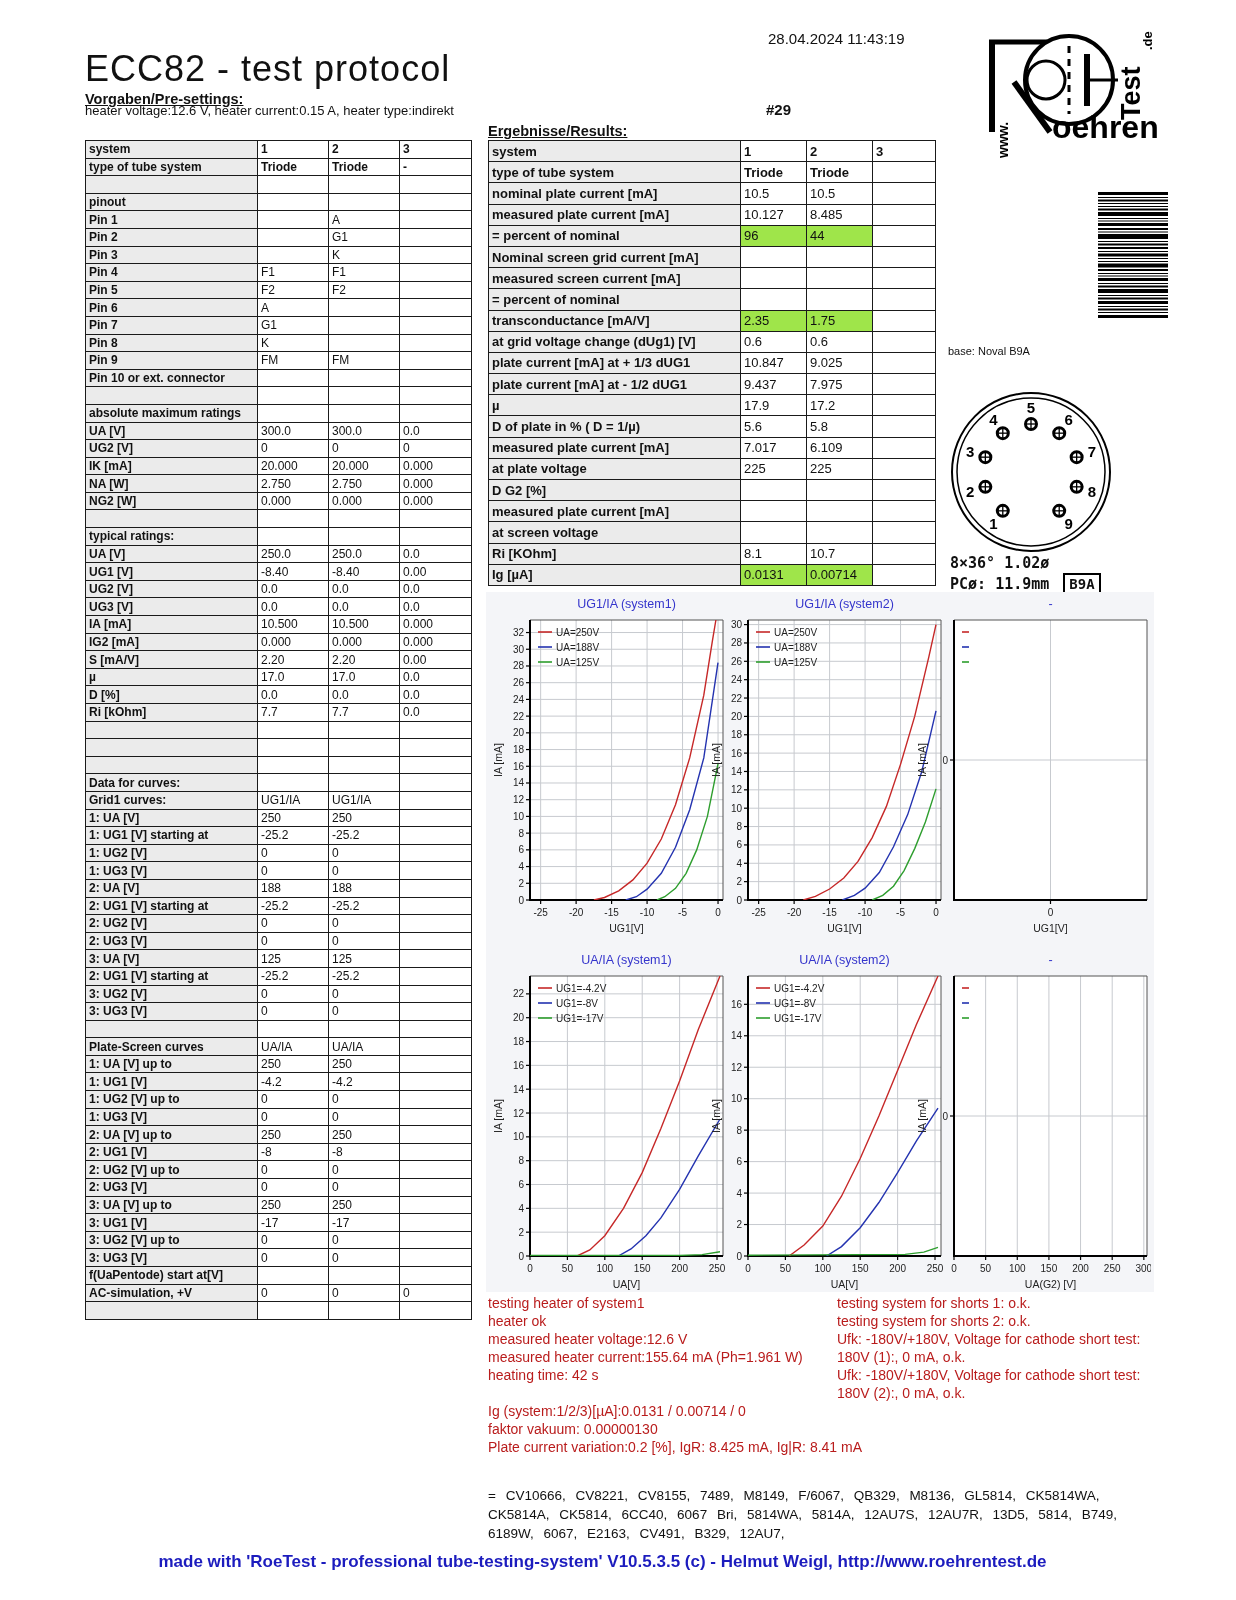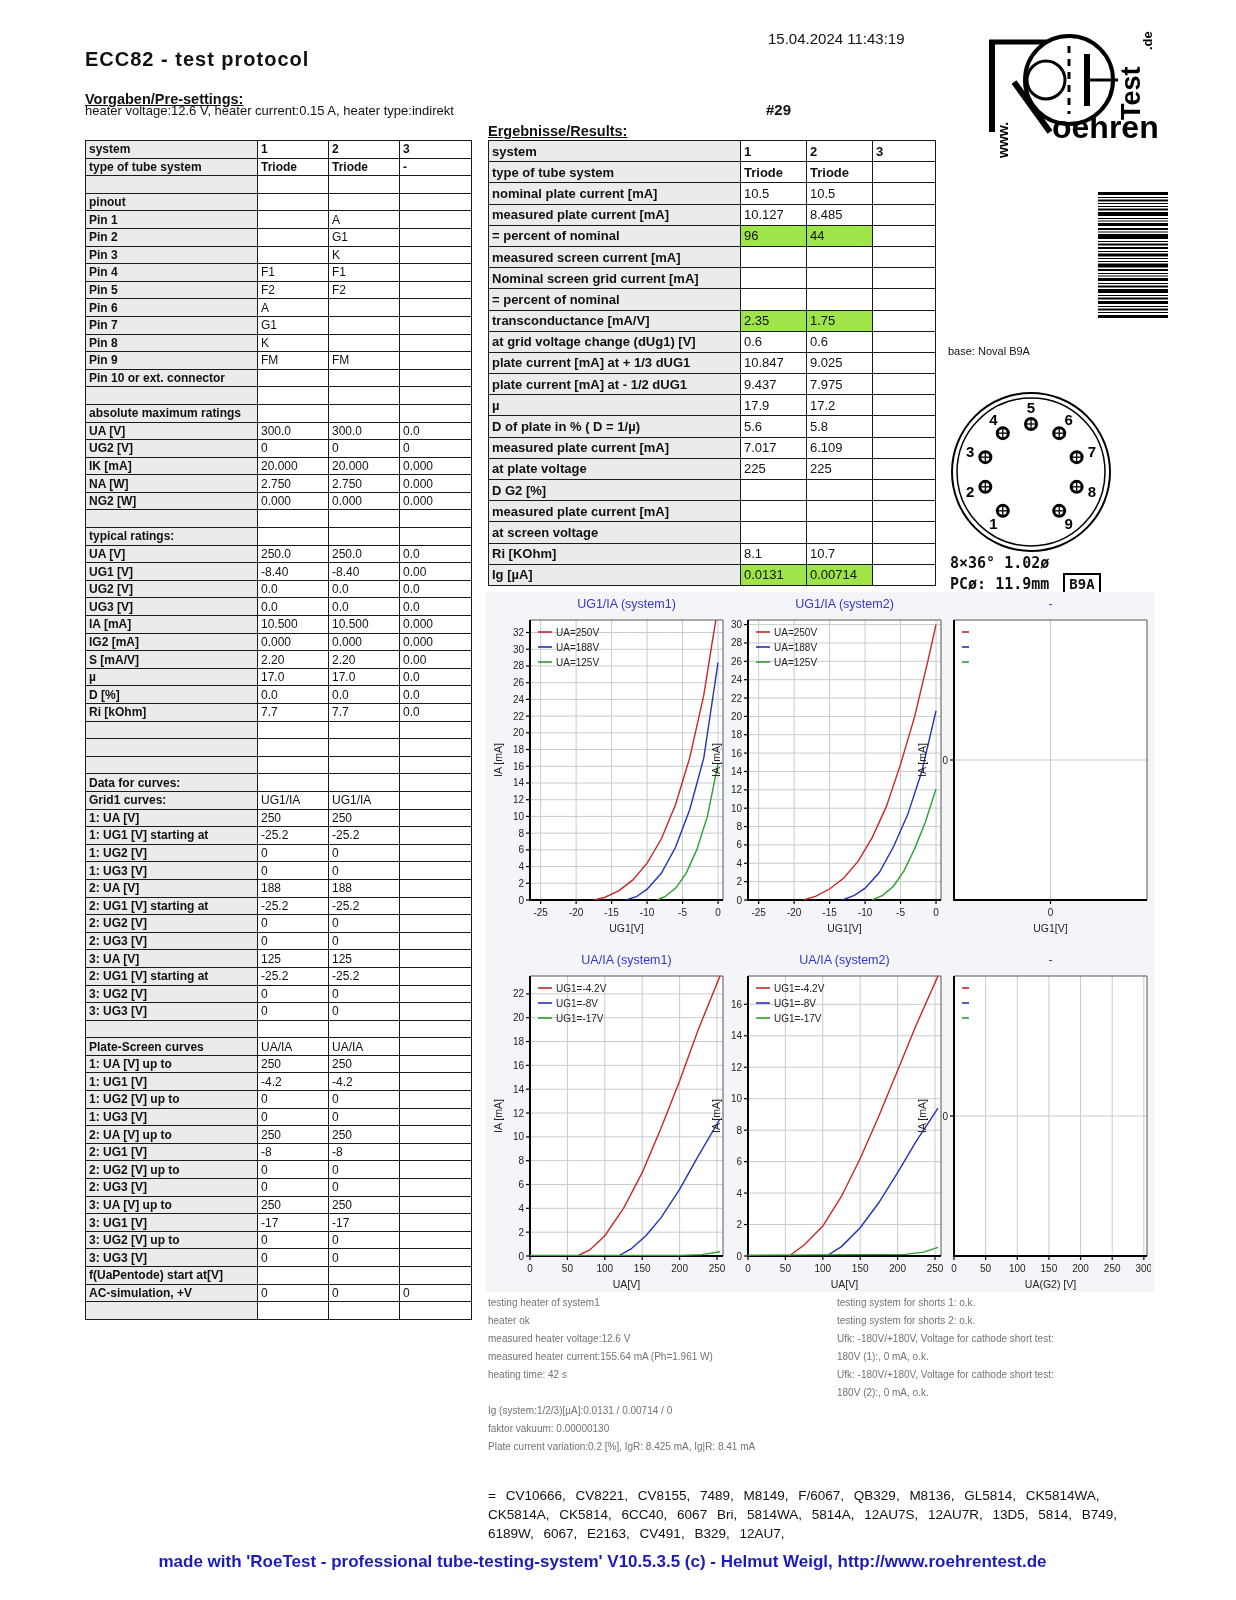--- a/index.html
+++ b/index.html
@@ -1,48 +1,48 @@
 <!DOCTYPE html>
 <html><head>
 <meta charset="utf-8">
 <style>
   html,body{margin:0;padding:0;background:#fff;}
   #page{position:relative;width:1236px;height:1600px;background:#ffffff;
         font-family:"Liberation Sans",sans-serif;color:#111;overflow:hidden;}
   .abs{position:absolute;}
-  .title{font-size:20px;font-weight:bold;letter-spacing:1px;}
+  .title{font-size:36px;font-weight:normal;letter-spacing:1px;}
   .sechead{font-size:14.5px;font-weight:bold;text-decoration:underline;}
   .small{font-size:13px;}
   .dt{font-size:15px;}
   .serial{font-size:15px;font-weight:bold;}
   table.proto{border-collapse:collapse;table-layout:fixed;}
   table.proto td{border:1px solid #1a1a1a;padding:0 3px;overflow:hidden;
                  white-space:nowrap;vertical-align:middle;}
   table.proto td.lbl{background:#ebebeb;font-weight:bold;}
   table.pre{font-size:12px;}
   table.pre td{height:16.6px;line-height:12px;}
   table.res{font-size:13px;}
   table.res td{height:20.2px;line-height:13px;}
   td.vb{font-weight:bold;}
   td.green{background:#9fe54a;margin-top:44px;}
   .mono{font-family:"DejaVu Sans Mono",monospace;font-weight:bold;}
   .caption{font-size:15px;line-height:19px;}
   .badge{display:inline-block;border:2px solid #000;padding:0 4px;font-size:14px;margin-left:14px;}
-  .noteblock{font-size:10px;line-height:18px;color:#737373;}
+  .noteblock{font-size:14px;line-height:18px;color:#b91c1c;}
   .equiv{font-size:13.5px;line-height:19px;word-spacing:6px;}
   .footer{width:1205px;text-align:center;font-size:17px;font-weight:bold;color:#1c1cbe;}
   .charts-bg{background:#f4f5f8;}
   svg text{font-family:"Liberation Sans",sans-serif;}
 </style>
 </head>
 <body>
 
 <div id="page">
 
-  <div class="abs dt" style="left:768px;top:30px;">15.04.2024  11:43:19</div>
+  <div class="abs dt" style="left:768px;top:30px;">28.04.2024  11:43:19</div>
   <div class="abs title" style="left:85px;top:48px;">ECC82  -  test protocol</div>
   <div class="abs sechead" style="left:85px;top:91px;">Vorgaben/Pre-settings:</div>
   <div class="abs sechead" style="left:488px;top:91px;margin-top:32px;">Ergebnisse/Results:</div>
   <div class="abs serial" style="left:766px;top:101px;">#29</div>
   <div class="abs small" style="left:85px;top:103px;">heater voltage:12.6 V, heater current:0.15 A, heater type:indirekt</div>
 
   <svg class="abs" style="left:972px;top:20px;" width="190" height="145" viewBox="0 0 190 145">
     <line x1="20" y1="20" x2="20" y2="112" stroke="#000" stroke-width="6"></line>
     <line x1="17" y1="22" x2="75" y2="22" stroke="#000" stroke-width="5"></line>
     <line x1="42" y1="62" x2="78" y2="112" stroke="#000" stroke-width="6"></line>
@@ -590,27 +590,27 @@
           <td>8.485</td>
           <td></td>
         </tr>
         <tr>
           <td class="lbl">= percent of nominal</td>
           <td class="green">96</td>
           <td class="green">44</td>
           <td></td>
         </tr>
         <tr>
+          <td class="lbl">Nominal screen grid current [mA]</td>
+          <td></td>
+          <td></td>
+          <td></td>
+        </tr>
+        <tr>
           <td class="lbl">measured screen current [mA]</td>
-          <td></td>
-          <td></td>
-          <td></td>
-        </tr>
-        <tr>
-          <td class="lbl">Nominal screen grid current [mA]</td>
           <td></td>
           <td></td>
           <td></td>
         </tr>
         <tr>
           <td class="lbl">= percent of nominal</td>
           <td></td>
           <td></td>
           <td></td>
         </tr>

